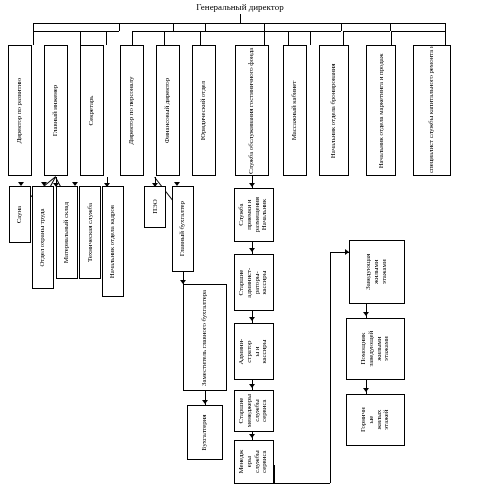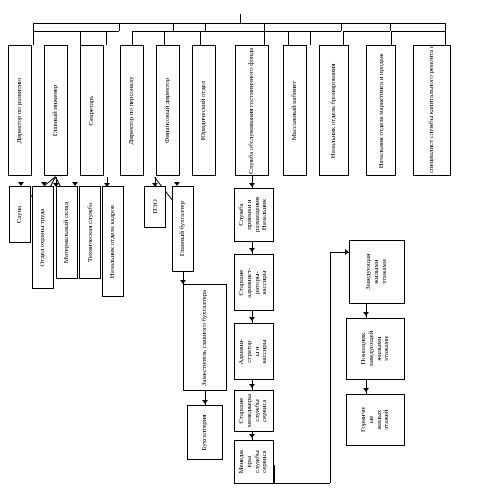--- a/index.html
+++ b/index.html
@@ -93,20 +93,21 @@
     height:1px;
     background:#000;
     transform-origin:0 0;
   }
 </style>
 </head>
 <body>
 
 <div id="canvas">
 
+  <div id="title" style="left:150px;top:2px;width:180px;">Генеральный директор</div>
 
   <div class="ln lnv" style="left:240px;top:14px;height:9px;"></div>
   <div class="ln lnh" style="left:33px;top:23px;width:412px;"></div>
 
   <div class="ln lnv" style="left:33px;top:23px;height:8px;"></div>
   <div class="ln lnh" style="left:33px;top:31px;width:73px;"></div>
   <div class="ln lnv" style="left:33px;top:31px;height:14px;"></div>
   <div class="ln lnv" style="left:106px;top:31px;height:14px;"></div>
 
   <div class="ln lnv" style="left:119px;top:23px;height:8px;"></div>

